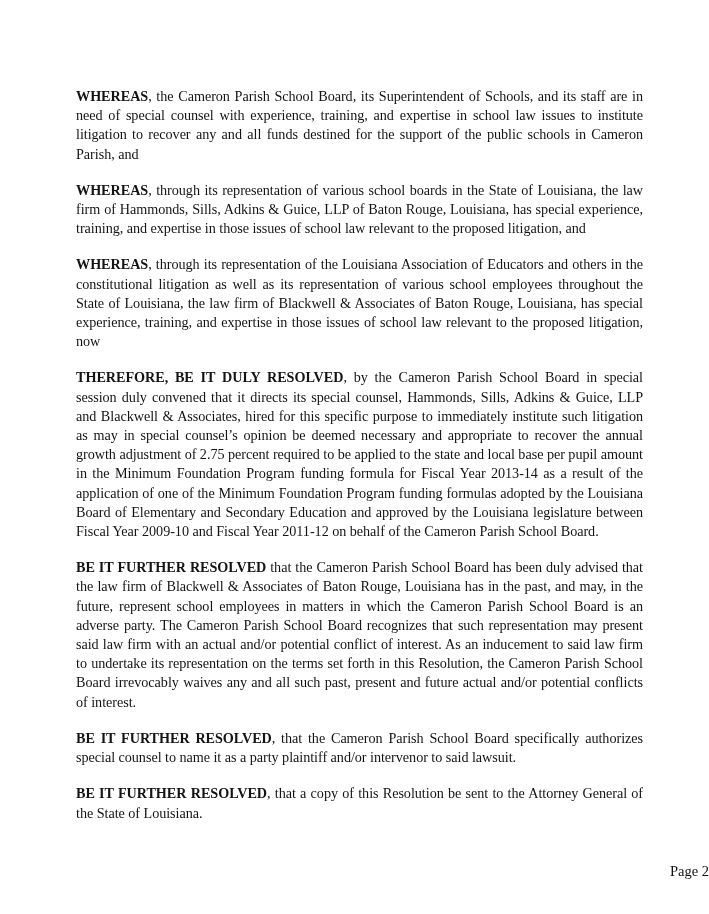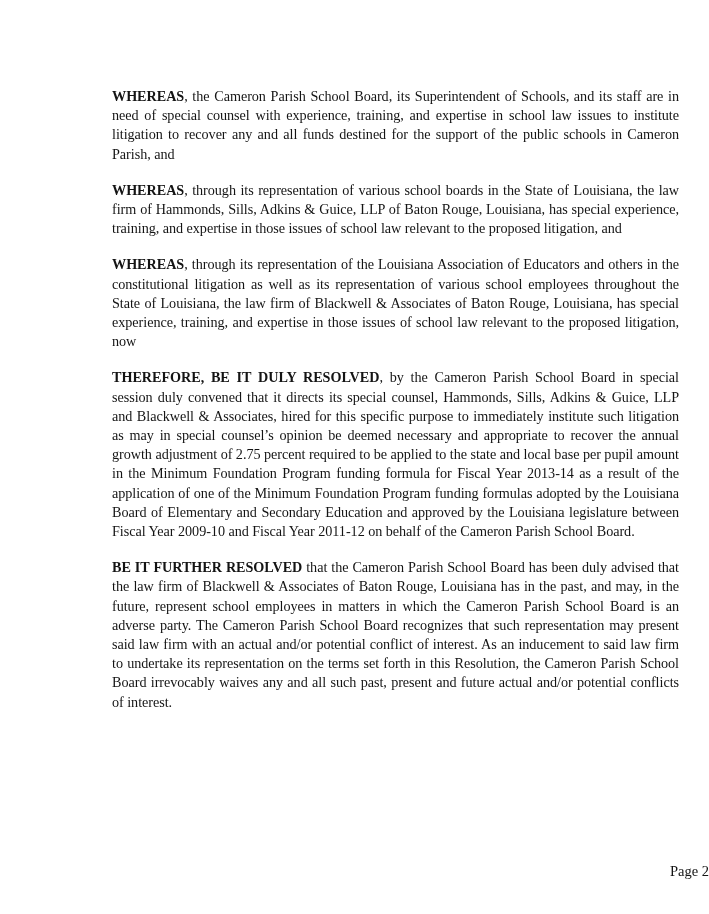--- a/index.html
+++ b/index.html
@@ -13,21 +13,20 @@
       position: relative;
       overflow: hidden;
       font-family: "Liberation Serif", serif;
       color: #141414;
     }
     .page {
       position: absolute;
       left: 76px;
       top: 87px;
       width: 567px;
-      margin-left: 36px;
     }
     .para {
       font-size: 14.2px;
       line-height: 19.2px;
       text-align: justify;
       margin: 0 0 17px 0;
       letter-spacing: -0.05px;
     }
     .lead {
       font-weight: bold;
@@ -44,17 +43,19 @@
   </style>
 </head>
 <body>
 
 <div class="page">
   <p class="para"><span class="lead">WHEREAS</span><span>, the  Cameron Parish School Board, its Superintendent of Schools, and its staff are in need of special counsel with experience, training, and expertise in school law issues to institute litigation to recover any and all funds destined for the support of the public schools in Cameron Parish, and</span></p>
   <p class="para"><span class="lead">WHEREAS</span><span>, through its representation of various school boards in the State of  Louisiana, the law firm of Hammonds, Sills, Adkins &amp; Guice, LLP of Baton Rouge, Louisiana, has special experience, training, and expertise in those issues of school law relevant to the proposed litigation, and</span></p>
   <p class="para"><span class="lead">WHEREAS</span><span>, through its representation of the Louisiana Association of Educators and others in the constitutional litigation as well as its representation of various school employees throughout the State of Louisiana, the law firm of Blackwell &amp; Associates of Baton Rouge, Louisiana, has special experience, training, and expertise in those issues of school law relevant to the proposed litigation, now</span></p>
   <p class="para"><span class="lead">THEREFORE, BE IT DULY RESOLVED</span><span>, by the Cameron Parish School Board in special session duly convened that it directs its special counsel, Hammonds, Sills, Adkins &amp; Guice, LLP and Blackwell &amp; Associates, hired for this specific purpose to immediately institute such litigation as may in special counsel’s opinion be deemed necessary and appropriate to recover the annual growth adjustment of 2.75 percent required to be applied to the state and local base per pupil amount in the Minimum Foundation Program funding formula for Fiscal Year 2013-14 as a result of the application of one of the Minimum Foundation Program funding formulas adopted by the Louisiana Board of Elementary and Secondary Education and approved by the Louisiana legislature between Fiscal Year 2009-10 and Fiscal Year 2011-12 on behalf of the Cameron Parish School Board.</span></p>
   <p class="para"><span class="lead">BE IT FURTHER RESOLVED</span><span> that the Cameron Parish School Board has been duly advised that the law firm of Blackwell &amp; Associates of Baton Rouge, Louisiana has in the past, and may, in the future, represent school employees in matters in which the Cameron Parish School Board is an adverse party.  The Cameron Parish School Board recognizes that such representation may present said law firm with an actual and/or potential conflict of interest.  As an inducement to said law firm to undertake its representation on the terms set forth in this Resolution, the Cameron Parish School Board irrevocably waives any and all such past, present and future actual and/or potential conflicts of interest.</span></p>
+  <p class="para"><span class="lead">BE IT FURTHER RESOLVED</span><span>, that the Cameron Parish School Board specifically authorizes special counsel to name it as a party plaintiff and/or intervenor to said lawsuit.</span></p>
+  <p class="para"><span class="lead">BE IT FURTHER RESOLVED</span><span>, that a copy of this Resolution be sent to the Attorney General of the State of Louisiana.</span></p>
 </div>
 
 <div class="footer">
   <span>Page 2</span>
 </div>
 
 </body></html>

